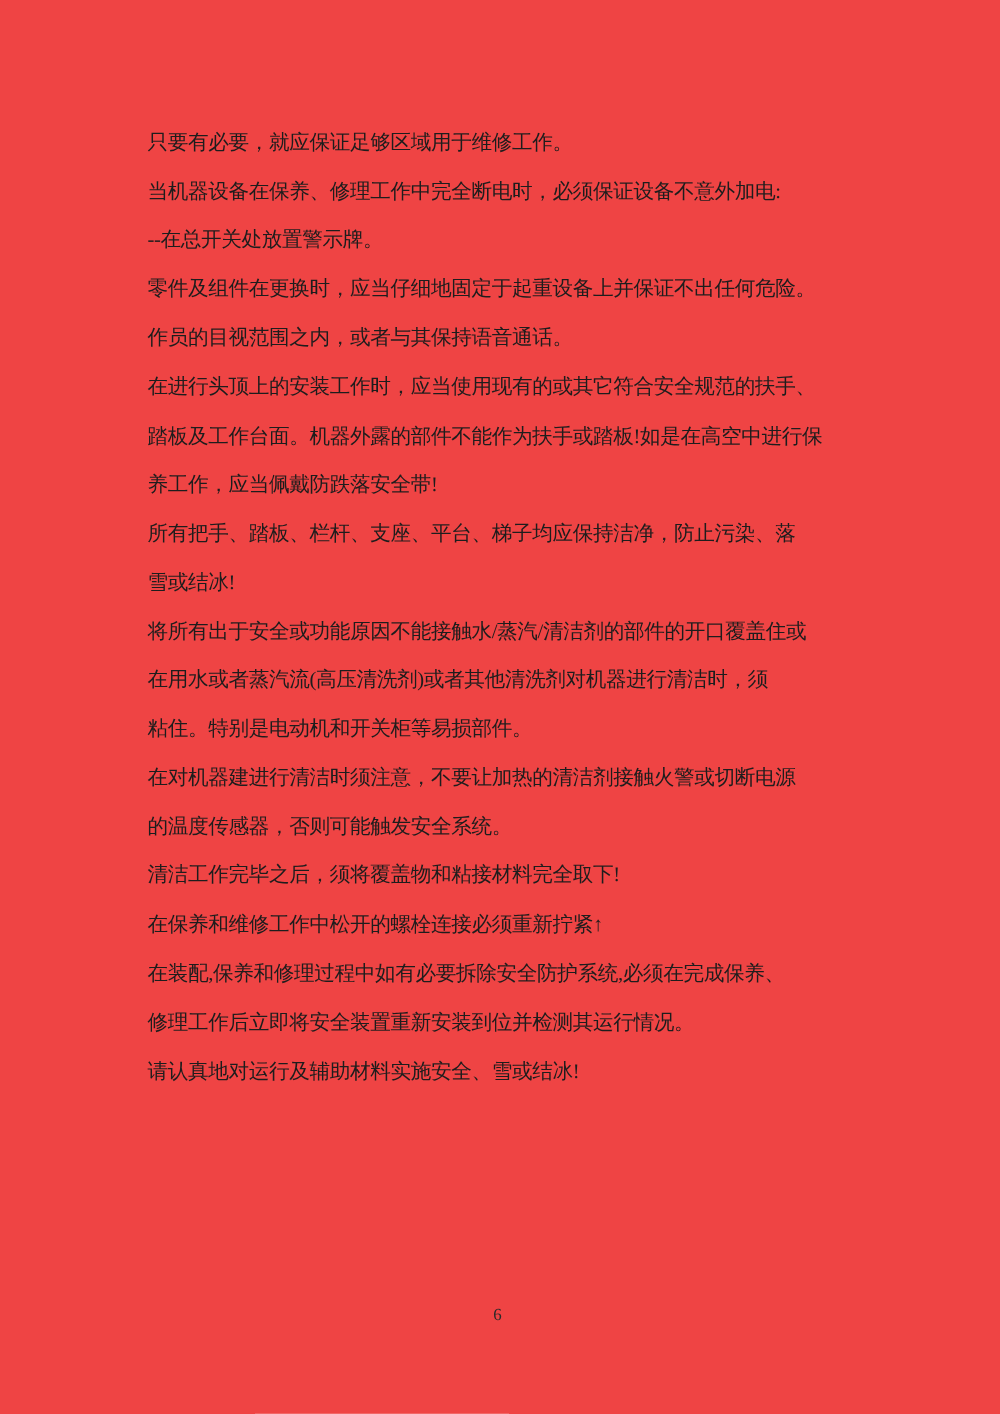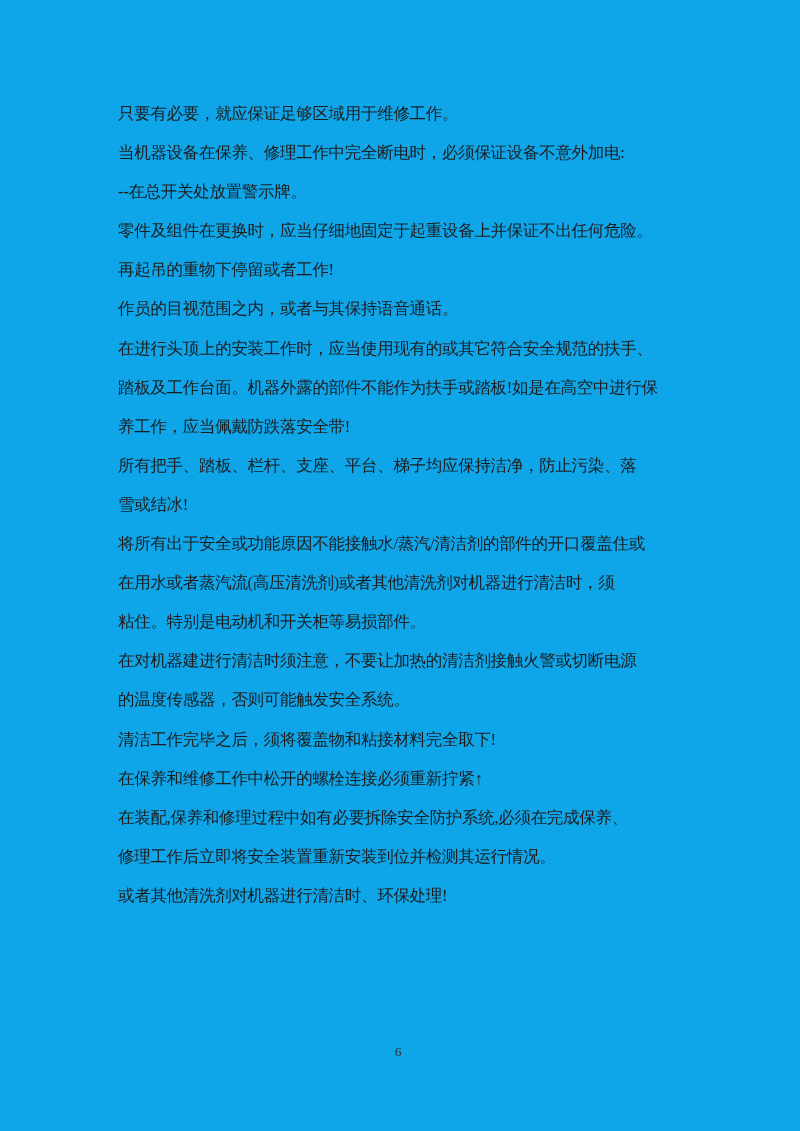--- a/index.html
+++ b/index.html
@@ -12,21 +12,21 @@
     background: #ffffff;
     position: relative;
     overflow: hidden;
     font-family: "Liberation Serif", "DejaVu Serif", serif;
   }
   .page {
     position: absolute;
     left: 0; top: 0;
     width: 800px;
     height: 1131px;
-    background: #0ea5e9;
+    background: #ef4444;
   }
   .text-block {
     position: absolute;
     left: 118px;
     top: 94px;
     width: 640px;
   }
   .line {
     height: 39.1px;
     line-height: 39.1px;
@@ -48,32 +48,31 @@
 </style>
 </head>
 <body>
 
 <div class="page">
   <div class="text-block">
     <div class="line">只要有必要，就应保证足够区域用于维修工作。</div>
     <div class="line">当机器设备在保养、修理工作中完全断电时，必须保证设备不意外加电:</div>
     <div class="line">--在总开关处放置警示牌。</div>
     <div class="line">零件及组件在更换时，应当仔细地固定于起重设备上并保证不出任何危险。</div>
-    <div class="line">再起吊的重物下停留或者工作!</div>
     <div class="line">作员的目视范围之内，或者与其保持语音通话。</div>
     <div class="line">在进行头顶上的安装工作时，应当使用现有的或其它符合安全规范的扶手、</div>
     <div class="line">踏板及工作台面。机器外露的部件不能作为扶手或踏板!如是在高空中进行保</div>
     <div class="line">养工作，应当佩戴防跌落安全带!</div>
     <div class="line">所有把手、踏板、栏杆、支座、平台、梯子均应保持洁净，防止污染、落</div>
     <div class="line">雪或结冰!</div>
     <div class="line">将所有出于安全或功能原因不能接触水/蒸汽/清洁剂的部件的开口覆盖住或</div>
     <div class="line">在用水或者蒸汽流(高压清洗剂)或者其他清洗剂对机器进行清洁时，须</div>
     <div class="line">粘住。特别是电动机和开关柜等易损部件。</div>
     <div class="line">在对机器建进行清洁时须注意，不要让加热的清洁剂接触火警或切断电源</div>
     <div class="line">的温度传感器，否则可能触发安全系统。</div>
     <div class="line">清洁工作完毕之后，须将覆盖物和粘接材料完全取下!</div>
     <div class="line">在保养和维修工作中松开的螺栓连接必须重新拧紧↑</div>
     <div class="line">在装配,保养和修理过程中如有必要拆除安全防护系统,必须在完成保养、</div>
     <div class="line">修理工作后立即将安全装置重新安装到位并检测其运行情况。</div>
-    <div class="line">或者其他清洗剂对机器进行清洁时、环保处理!</div>
+    <div class="line">请认真地对运行及辅助材料实施安全、雪或结冰!</div>
   </div>
   <div class="footer">6</div>
 </div>
 
 </body></html>

